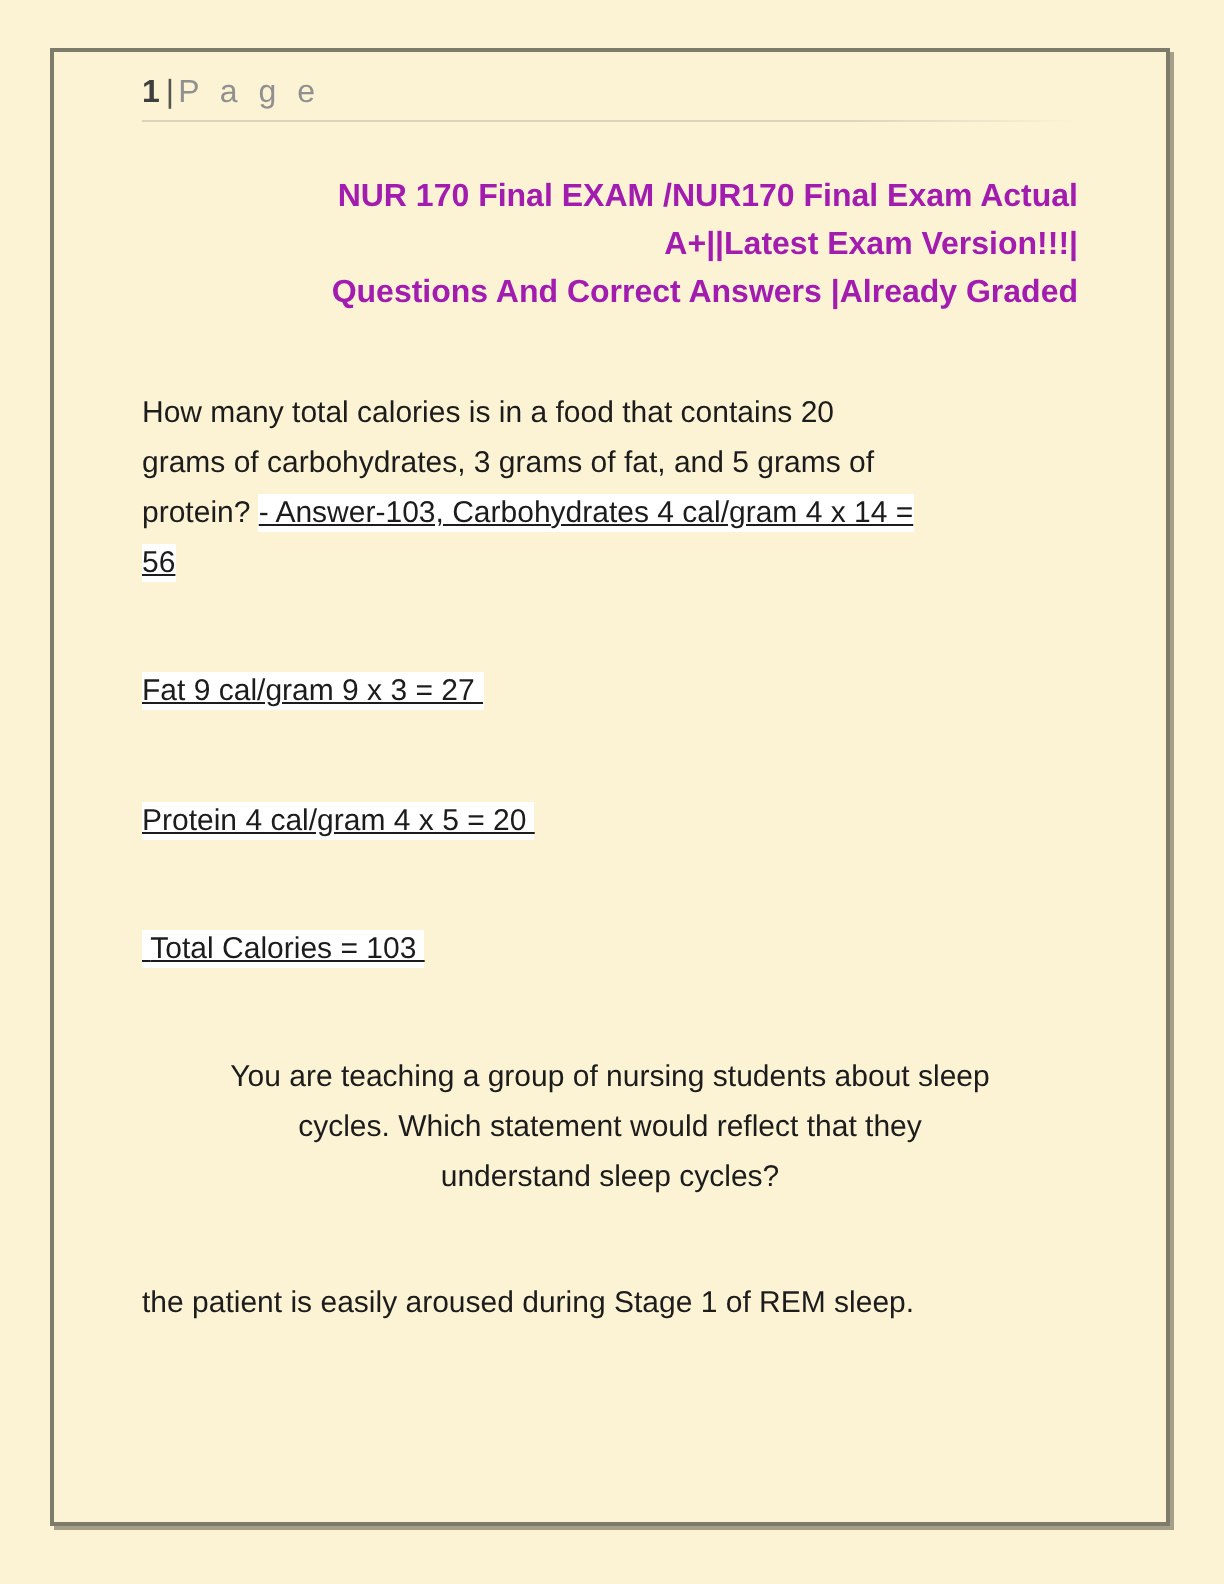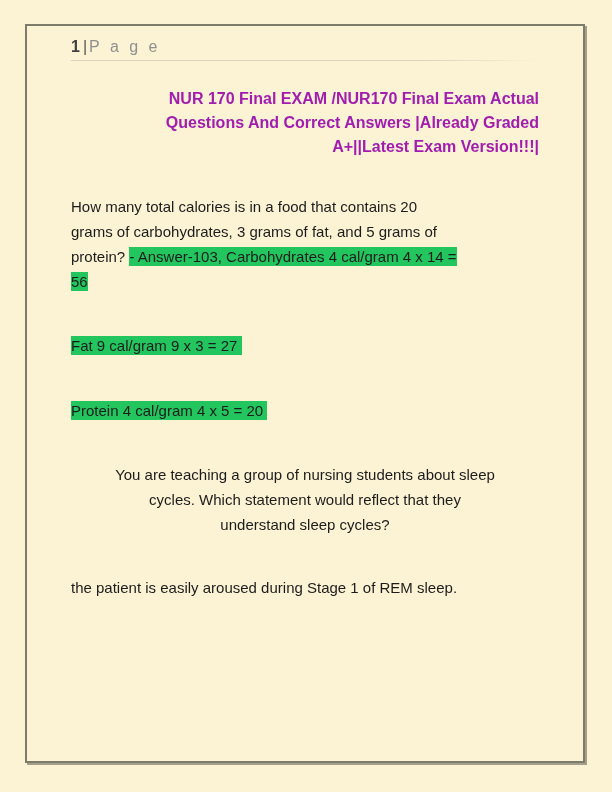--- a/index.html
+++ b/index.html
@@ -57,57 +57,61 @@
     line-height: 25px;
     color: #1c1c1c;
   }
   .para-q1    { margin-top: 35px; }
   .para-fat   { margin-top: 39px; }
   .para-prot  { margin-top: 40px; }
   .para-total { margin-top: 39px; }
   .para-q2    { margin-top: 39px; text-align: center; }
   .para-ans2  { margin-top: 38px; }
   .hl {
-    background: #22c55e;
+    background: #ffffff;
     white-space: pre-wrap;
     padding: 1px 0;
+    text-decoration: underline;
   }
   .run { white-space: pre-wrap; }
 </style>
 </head>
 <body>
 
 <div class="page-frame">
 
   <div class="page-header">
     <span class="num">1</span><span class="divider">|</span><span class="label">P a g e</span>
   </div>
   <div class="header-rule"></div>
 
   <div class="exam-title">
     <div>NUR 170 Final EXAM /NUR170 Final Exam Actual</div>
+    <div>A+||Latest Exam Version!!!|</div>
     <div>Questions And Correct Answers |Already Graded</div>
-    <div>A+||Latest Exam Version!!!|</div>
   </div>
 
   <div class="body-text para-q1">
     <div>How many total calories is in a food that contains 20</div>
     <div>grams of carbohydrates, 3 grams of fat, and 5 grams of</div>
     <div><span class="run">protein? </span><span class="hl">- Answer-103, Carbohydrates 4 cal/gram 4 x 14 =</span></div>
     <div><span class="hl">56</span></div>
   </div>
 
   <div class="body-text para-fat">
     <span class="hl">Fat 9 cal/gram 9 x 3 = 27 </span>
   </div>
 
   <div class="body-text para-prot">
     <span class="hl">Protein 4 cal/gram 4 x 5 = 20 </span>
   </div>
 
+  <div class="body-text para-total">
+    <span class="hl"> Total Calories = 103 </span>
+  </div>
 
   <div class="body-text para-q2">
     <div>You are teaching a group of nursing students about sleep</div>
     <div>cycles. Which statement would reflect that they</div>
     <div>understand sleep cycles?</div>
   </div>
 
   <div class="body-text para-ans2">
     <span class="run">the patient is easily aroused during Stage 1 of REM sleep.</span>
   </div>

